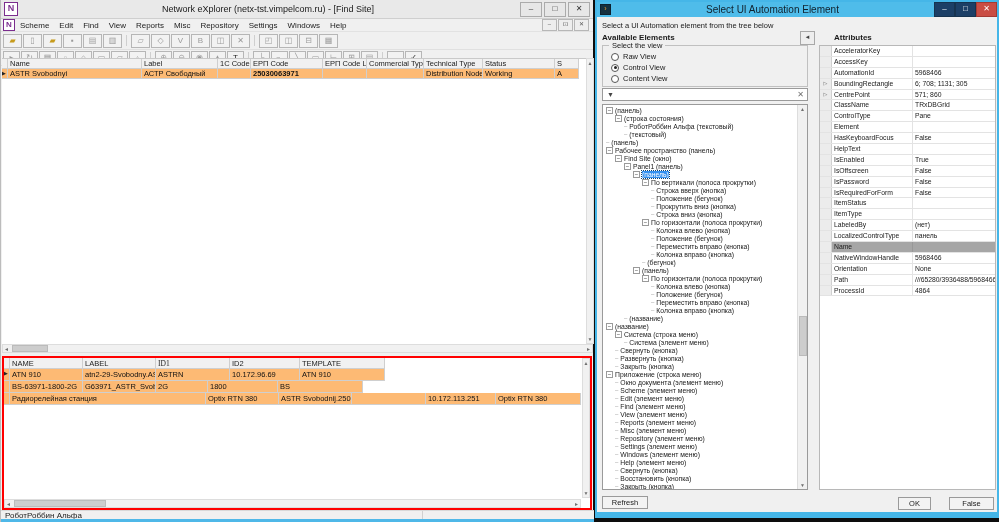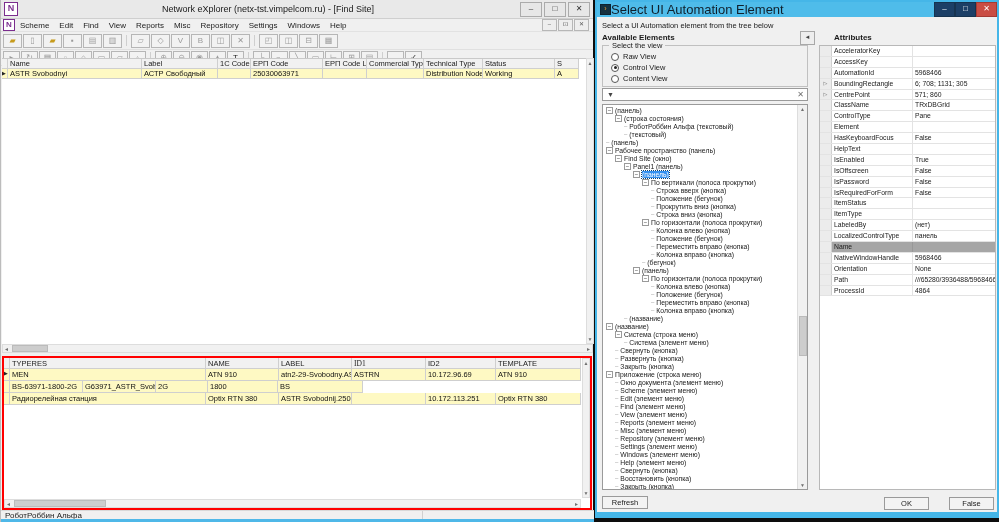--- a/index.html
+++ b/index.html
@@ -21,21 +21,21 @@
   .tb-btn{width:17px;height:12px;border:1px solid #b6b6b6;background:#f2f2f2;display:flex;align-items:center;justify-content:center;margin-right:1px;flex:none}
   #tb2 .tb-btn{width:15px;height:11px}
   .tb-glyph{font-size:8px;color:#9a9a9a;line-height:1}
   .tb-glyph.col{color:#c79b1c}.tb-glyph.drk{color:#1a1a1a}
   .tb-sep{width:3px;height:11px;border-right:1px solid #cfcfcf;margin-right:4px;flex:none}
 
   .gridwrap{position:absolute;left:1px;top:58px;width:584px;height:286px;background:#fff;border-top:1px solid #c9c9c9}
   .grid-head,.grid-row{display:flex;height:10px;line-height:10px;font-size:7.5px;white-space:nowrap}
   .gcell{border-right:1px solid #cfcfcf;border-bottom:1px solid #cfcfcf;padding-left:2px;overflow:hidden;box-sizing:border-box;flex:none}
   .grid-head .gcell{background:#f1f1f1;color:#222}
-  .grid-row .gcell{background:#fef9c3;color:#111}
+  .grid-row .gcell{background:#fdba74;color:#111}
   .gut{width:6px;padding:0;background:#f1f1f1;position:relative}
   .rowmark{position:absolute;left:0;top:2px;font-size:5px;color:#222;line-height:5px}
   .vscroll{position:absolute;width:8px;background:#f1f1f1;border:1px solid #ddd;box-sizing:border-box;font-size:5px;color:#707070;text-align:center}
   #lw-vscroll{left:585px;top:58px;height:286px}
   .hscroll{position:absolute;height:9px;background:#f1f1f1;border:1px solid #ddd;box-sizing:border-box;display:flex;align-items:center;font-size:5px;color:#707070}
   #lw-hscroll1{left:1px;top:344px;width:591px}
   .hthumb{height:5px;background:#cdcdcd;border:1px solid #bbb;margin-left:2px}
   .harrow{width:7px;text-align:center;flex:none}
   .hspacer{flex:1}
   #red-zone{position:absolute;left:1px;top:356px;width:590px;height:154px;border:2px solid #ff0000;background:#fff;box-sizing:border-box;overflow:hidden}
@@ -46,21 +46,21 @@
   #rz-hscroll{left:0;bottom:0;width:577px}
   .statusbar{position:absolute;left:0;top:510px;width:593px;height:9px;background:#f0f0f0;border-top:1px solid #d8d8d8;font-size:8px;line-height:9px;color:#222;display:flex}
   .status-cell{padding-left:4px;white-space:nowrap}
   .status-div{width:1px;background:#d0d0d0;margin-left:340px}
   .cyan-strip{position:absolute;left:0;top:519px;width:593px;height:3px;background:#4fb8e8}
 
   
   #rw{left:595px;top:0;width:404px;height:518px;box-sizing:border-box;border:2px solid #45b6e8;border-bottom-width:6px;background:#f0f0f0}
   .rw-title{height:15px;background:#4fbcea;display:flex;align-items:center;padding-left:3px}
   .rw-ico{width:9px;height:9px;background:#15303f;border:1px solid #0d2230;color:#f0a030;font-size:7px;line-height:8px;text-align:center;flex:none}
-  .rw-title-text{flex:1;text-align:left;font-size:13px;color:#10202c;white-space:nowrap}
+  .rw-title-text{flex:1;text-align:center;font-size:10px;color:#10202c;white-space:nowrap}
   .rcap{width:19px;height:13px;font-size:8px;line-height:12px;text-align:center;color:#fff;background:#1c3f66;border:1px solid #16334f;flex:none}
   .rcap.close{background:#c94d44;border-color:#a43a33}
   .rw-body{position:relative;width:100%;height:497px}
   .rlabel{position:absolute;font-size:7.5px;color:#1a1a1a;white-space:nowrap}
   .rlabel.b{font-weight:bold;font-size:8px}
   #collapse-btn{position:absolute;left:203px;top:14px;width:13px;height:12px;border:1px solid #a8a8a8;background:#eee;font-size:6px;line-height:10px;text-align:center;color:#444}
   .groupbox{position:absolute;left:5px;top:28px;width:206px;height:42px;border:1px solid #c0c0c0;box-sizing:border-box}
   .gb-legend{position:absolute;top:-5px;left:6px;background:#f0f0f0;padding:0 3px;font-size:7.5px;color:#1a1a1a}
   .radio-row{position:absolute;left:8px;display:flex;align-items:center;font-size:7.5px;color:#1a1a1a}
   .radio{width:8px;height:8px;border:1px solid #555;border-radius:50%;background:#fff;margin-right:4px;position:relative;flex:none;box-sizing:border-box}
@@ -75,21 +75,21 @@
   .tbox{width:7px;height:7px;border:1px solid #9a9a9a;box-sizing:border-box;font-size:6px;line-height:4px;text-align:center;background:#fff;color:#333;margin-right:2px;flex:none}
   .tdash{color:#999;font-size:6px;margin-right:2px;flex:none}
   .tlabel{white-space:nowrap}
   .tlabel.sel{background:#3390f0;color:#fff;outline:1px dotted #10406a}
   .tree-scroll{position:absolute;right:0;top:0;width:9px;height:100%;background:#f1f1f1;border-left:1px solid #ddd;font-size:5px;color:#707070;text-align:center}
   .ts-up{position:absolute;top:1px;left:0;right:0}
   .ts-dn{position:absolute;bottom:1px;left:0;right:0}
   .ts-thumb{position:absolute;left:1px;width:6px;top:55%;height:38px;background:#cdcdcd;border:1px solid #bbb}
   .btn{position:absolute;height:13px;border:1px solid #9a9a9a;background:#f3f3f3;font-size:7.5px;line-height:12px;text-align:center;color:#1a1a1a;box-sizing:border-box}
   #refresh-btn{left:5px;top:479px;width:46px}
-  #ok-btn{left:287px;top:480px;width:45px}
+  #ok-btn{left:301px;top:480px;width:33px}
   #cancel-btn{left:352px;top:480px;width:45px}
   .attrsbox{position:absolute;left:222px;top:28px;width:177px;height:445px;background:#fff;border:1px solid #b8b8b8;box-sizing:border-box;overflow:hidden}
   .attr-row{display:flex;height:9.9px;align-items:stretch;border-bottom:1px solid #e3e3e3;font-size:6.8px;color:#1a1a1a}
   .attr-gut{width:11px;background:#ececec;border-right:1px solid #d0d0d0;flex:none;text-align:center;font-size:5px;color:#555;line-height:9px}
   .attr-name{width:78px;border-right:1px solid #e3e3e3;padding-left:2px;overflow:hidden;white-space:nowrap;line-height:9.5px;flex:none}
   .attr-val{flex:1;padding-left:2px;overflow:hidden;white-space:nowrap;line-height:9.5px}
   .attr-row.hl{background:#a6a6a6}
   .attr-row.hl .attr-name,.attr-row.hl .attr-val{border-color:#989898}
 </style>
 </head>
@@ -261,21 +261,21 @@
         <span class="gcell" style="width: 24px;">S</span>
       </div>
     <div id="tg-body">
         <div class="grid-row">
           <span class="gcell gut" style="width: 6px;">
             <span class="rowmark">▶</span>
           </span>
           <span class="gcell" style="width: 134px;">ASTR Svobodnyi</span>
           <span class="gcell" style="width: 76px;">АСТР Свободный</span>
           <span class="gcell" style="width: 33px;"></span>
-          <span class="gcell" style="width: 72px;">25030063971</span>
+          <span class="gcell" style="width: 72px; font-weight: bold;">25030063971</span>
           <span class="gcell" style="width: 44px;"></span>
           <span class="gcell" style="width: 57px;"></span>
           <span class="gcell" style="width: 59px;">Distribution Node</span>
           <span class="gcell" style="width: 72px;">Working</span>
           <span class="gcell" style="width: 24px;">A</span>
         </div>
       </div>
   </div>
   <div class="vscroll" id="lw-vscroll">
       <div style="margin-top:1px">▲</div>
@@ -284,33 +284,31 @@
   <div class="hscroll" id="lw-hscroll1">
     <span class="harrow">◄</span>
     <span class="hthumb" style="width:34px"></span>
     <span class="hspacer"></span>
     <span class="harrow">►</span>
   </div>
 
   <div id="red-zone">
     <div class="grid-head" id="bg-head">
         <span class="gcell gut" style="width: 6px;"></span>
-        <span class="gcell" style="width: 196px;">TYPERES</span>
         <span class="gcell" style="width: 73px;">NAME</span>
         <span class="gcell" style="width: 73px;">LABEL</span>
         <span class="gcell" style="width: 74px; font-family: Liberation Serif, serif;">ID1</span>
         <span class="gcell" style="width: 70px;">ID2</span>
         <span class="gcell" style="width: 85px;">TEMPLATE</span>
       </div>
     <div id="bg-body">
         <div class="grid-row">
           <span class="gcell gut" style="width: 6px;">
             <span class="rowmark">▶</span>
           </span>
-          <span class="gcell" style="width: 196px;">MEN</span>
           <span class="gcell" style="width: 73px;">ATN 910</span>
           <span class="gcell" style="width: 73px;">atn2-29-Svobodny.ASTRN</span>
           <span class="gcell" style="width: 74px;">ASTRN</span>
           <span class="gcell" style="width: 70px;">10.172.96.69</span>
           <span class="gcell" style="width: 85px;">ATN 910</span>
         </div>
         <div class="grid-row">
           <span class="gcell gut" style="width: 6px;"></span>
           <span class="gcell" style="width: 73px;">BS-63971-1800-2G</span>
           <span class="gcell" style="width: 73px;">G63971_ASTR_Svobodnyy_</span>

